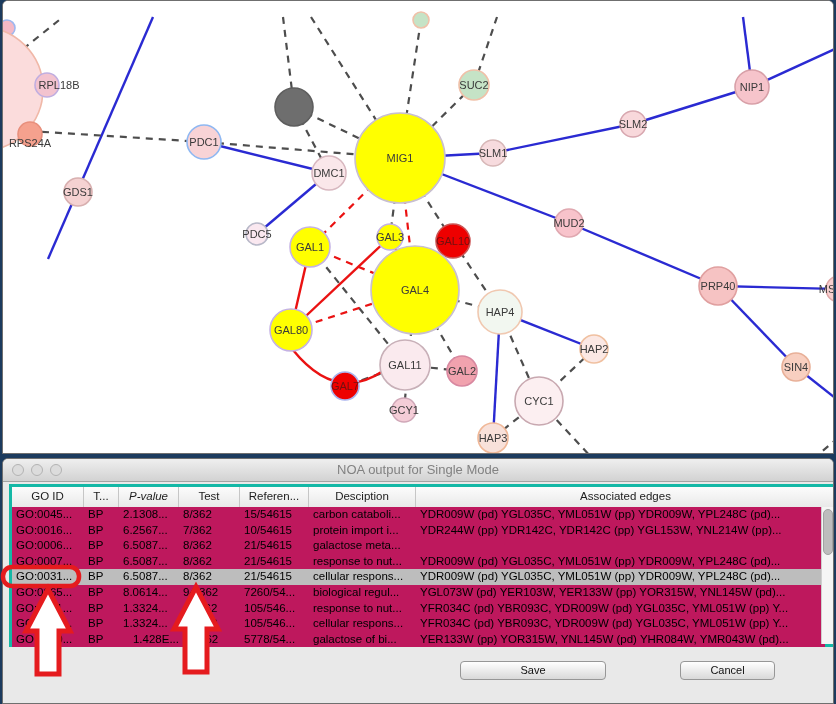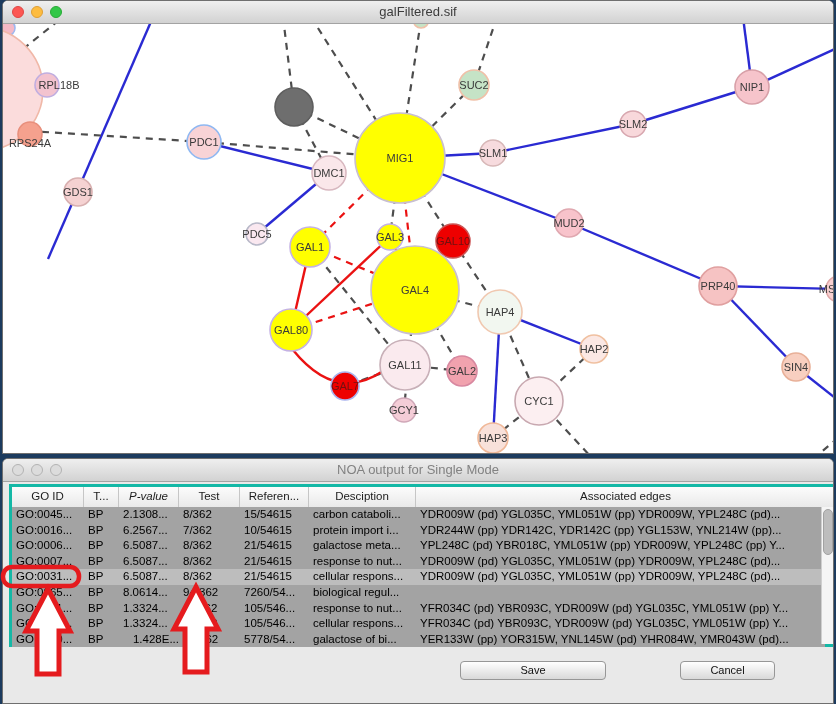--- a/index.html
+++ b/index.html
@@ -21,21 +21,21 @@
   .tl-inactive{background:#dcdcdc;border:1px solid #b2b2b2;}
   #net{position:absolute;left:0;top:0;z-index:1;background:#fff;}
   
   #table{position:absolute;left:6px;top:25px;width:829px;height:163px;background:#fff;
          border:3px solid #14b8a6;box-sizing:border-box;}
   #thead{display:flex;height:20px;background:linear-gradient(#fcfcfc,#e9e9e9);
          border-bottom:1px solid #b5b5b5;}
   .hcell{font-size:11.5px;line-height:19px;text-align:center;color:#1c1c1c;
          border-right:1px solid #c6c6c6;box-sizing:border-box;overflow:hidden;white-space:nowrap;flex:none;}
   #rows{position:absolute;left:0;top:20px;width:813px;height:141px;overflow:hidden;}
-  .trow{display:flex;height:15.6px;background:#a3a3a3;}
+  .trow{display:flex;height:15.6px;background:#be185d;}
   .trow.sel{background:#bdbdbd;}
   .tcell{font-size:11.5px;line-height:15.6px;color:#000;padding-left:4px;box-sizing:border-box;
          overflow:hidden;white-space:nowrap;flex:none;}
   #vscroll{position:absolute;right:0;top:20px;bottom:0;width:14px;background:#f5f5f5;
            border-left:1px solid #cfcfcf;box-sizing:border-box;}
   #vthumb{position:absolute;left:1px;top:2px;width:10px;height:46px;border-radius:5px;
           background:#bdbdbd;border:1px solid #a2a2a2;box-sizing:border-box;}
   .btn{position:absolute;top:202px;height:19px;border:1px solid #979797;border-radius:4px;
        background:linear-gradient(#ffffff,#d9d9d9);font-size:11px;line-height:17px;color:#111;
        text-align:center;box-sizing:border-box;}
@@ -152,26 +152,20 @@
       <text x="538" y="404" text-anchor="middle" font-size="11" fill="#3a3a3a">CYC1</text>
       <circle cx="492" cy="437" r="15" fill="#f8e1da" stroke="#f0b898" stroke-width="1.6"></circle>
       <text x="492" y="441" text-anchor="middle" font-size="11" fill="#3a3a3a">HAP3</text>
       <circle cx="717" cy="285" r="19" fill="#f6c3c3" stroke="#e0a0a0" stroke-width="1.6"></circle>
       <text x="717" y="289" text-anchor="middle" font-size="11" fill="#3a3a3a">PRP40</text>
       <circle cx="795" cy="366" r="14" fill="#f8cfc0" stroke="#e8b098" stroke-width="1.6"></circle>
       <text x="795" y="370" text-anchor="middle" font-size="11" fill="#3a3a3a">SIN4</text>
       <circle cx="838" cy="288" r="13" fill="#f8d0d0" stroke="#e0a8a8" stroke-width="1.6"></circle>
       <text x="826" y="292" text-anchor="middle" font-size="11" fill="#3a3a3a">MS</text>
     </svg>
-  <div class="titlebar">
-    <div class="tl tl-red"></div>
-    <div class="tl tl-yellow"></div>
-    <div class="tl tl-green"></div>
-    <div class="title">galFiltered.sif</div>
-  </div>
 </div>
 
 <div class="window" id="noa-window">
   <div class="titlebar">
     <div class="tl tl-red tl-inactive" style="left:9px;"></div>
     <div class="tl tl-yellow tl-inactive" style="left:28px;"></div>
     <div class="tl tl-green tl-inactive" style="left:47px;"></div>
     <div class="title">NOA output for Single Mode</div>
   </div>
 
@@ -204,21 +198,20 @@
           <div class="tcell" style="width: 107px;">protein import i...</div>
           <div class="tcell" style="flex: 1 1 0%;">YDR244W (pp) YDR142C, YDR142C (pp) YGL153W, YNL214W (pp)...</div>
         </div>
         <div class="trow">
           <div class="tcell" style="width: 72px;">GO:0006...</div>
           <div class="tcell" style="width: 35px;">BP</div>
           <div class="tcell" style="width: 60px;">6.5087...</div>
           <div class="tcell" style="width: 61px;">8/362</div>
           <div class="tcell" style="width: 69px;">21/54615</div>
           <div class="tcell" style="width: 107px;">galactose meta...</div>
-          <div class="tcell" style="flex: 1 1 0%;">YPL248C (pd) YBR018C, YML051W (pp) YDR009W, YPL248C (pp) Y...</div>
         </div>
         <div class="trow">
           <div class="tcell" style="width: 72px;">GO:0007...</div>
           <div class="tcell" style="width: 35px;">BP</div>
           <div class="tcell" style="width: 60px;">6.5087...</div>
           <div class="tcell" style="width: 61px;">8/362</div>
           <div class="tcell" style="width: 69px;">21/54615</div>
           <div class="tcell" style="width: 107px;">response to nut...</div>
           <div class="tcell" style="flex: 1 1 0%;">YDR009W (pd) YGL035C, YML051W (pp) YDR009W, YPL248C (pd)...</div>
         </div>
@@ -231,20 +224,21 @@
           <div class="tcell" style="width: 107px;">cellular respons...</div>
           <div class="tcell" style="flex: 1 1 0%;">YDR009W (pd) YGL035C, YML051W (pp) YDR009W, YPL248C (pd)...</div>
         </div>
         <div class="trow">
           <div class="tcell" style="width: 72px;">GO:0065...</div>
           <div class="tcell" style="width: 35px;">BP</div>
           <div class="tcell" style="width: 60px;">8.0614...</div>
           <div class="tcell" style="width: 61px;">94/362</div>
           <div class="tcell" style="width: 69px;">7260/54...</div>
           <div class="tcell" style="width: 107px;">biological regul...</div>
+          <div class="tcell" style="flex: 1 1 0%;">YGL073W (pd) YER103W, YER133W (pp) YOR315W, YNL145W (pd)...</div>
         </div>
         <div class="trow">
           <div class="tcell" style="width: 72px;">GO:0031...</div>
           <div class="tcell" style="width: 35px;">BP</div>
           <div class="tcell" style="width: 60px;">1.3324...</div>
           <div class="tcell" style="width: 61px;">11/362</div>
           <div class="tcell" style="width: 69px;">105/546...</div>
           <div class="tcell" style="width: 107px;">response to nut...</div>
           <div class="tcell" style="flex: 1 1 0%;">YFR034C (pd) YBR093C, YDR009W (pd) YGL035C, YML051W (pp) Y...</div>
         </div>

